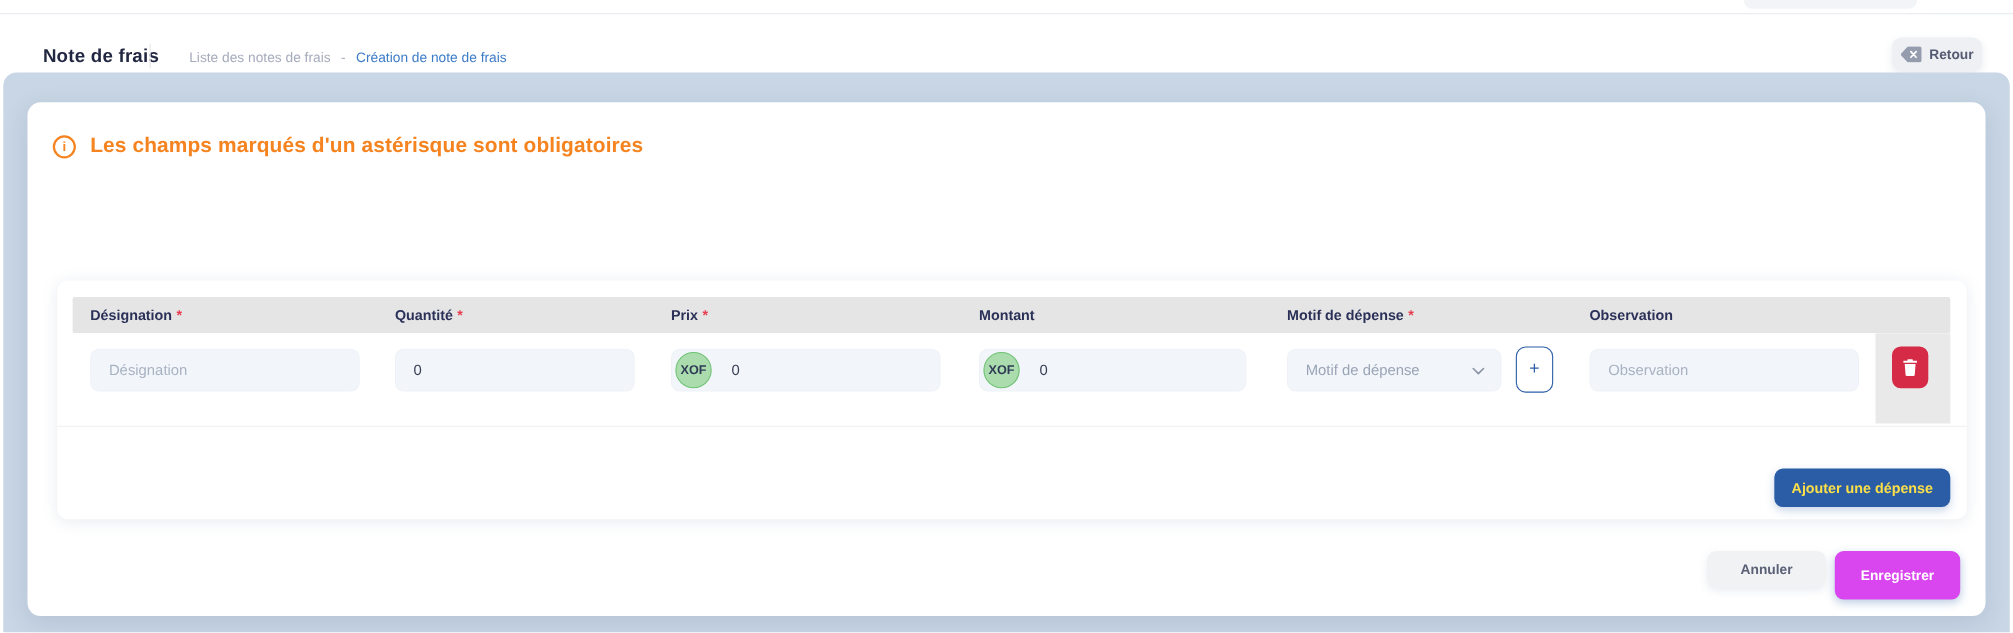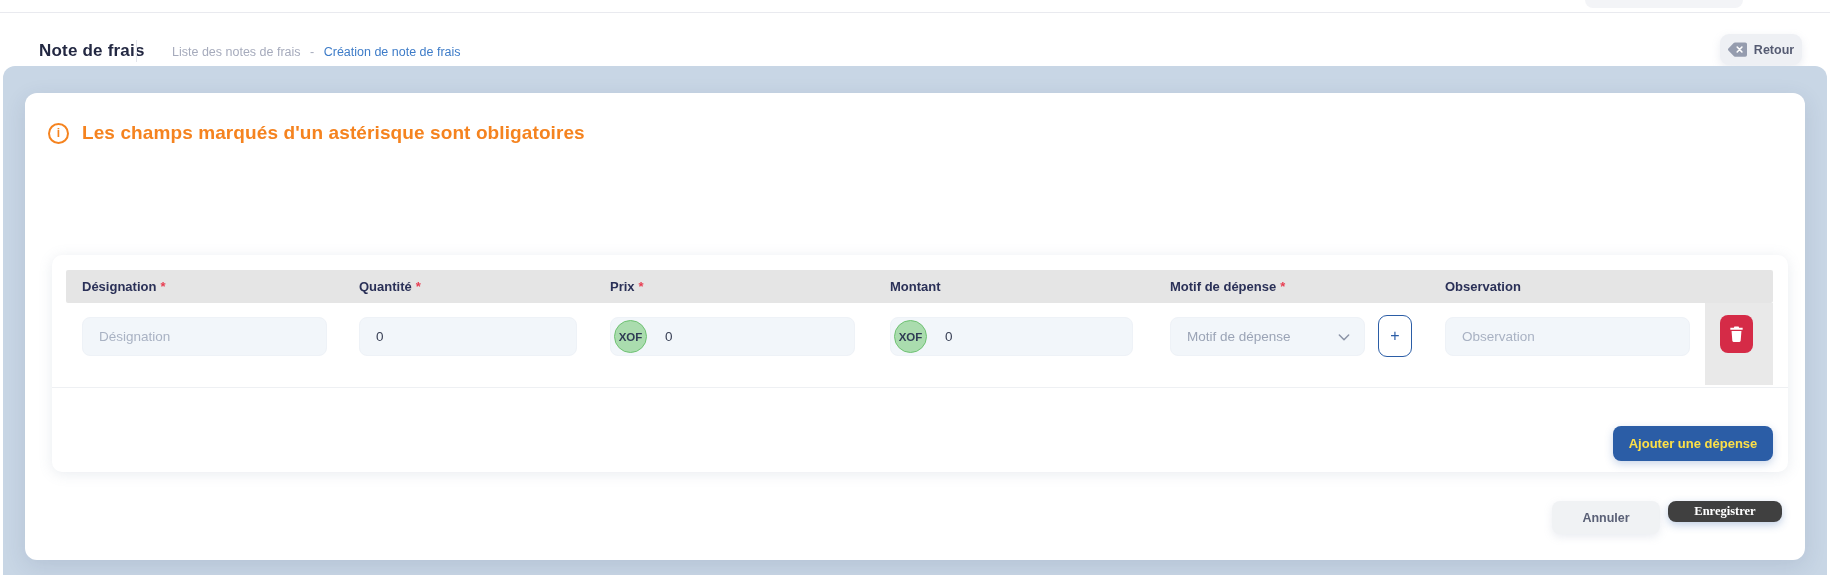--- a/index.html
+++ b/index.html
@@ -89,24 +89,24 @@
   .add-btn { position:absolute; left:1561px; top:157px; width:160px; height:35px;
              background:#2b5da6; color:#fde047; font-size:13px; font-weight:700;
              border:none; border-radius:8px; cursor:pointer;
              font-family:"Liberation Sans", sans-serif; box-shadow:0 3px 8px rgba(43,93,166,.25);margin-top:14px; }
 
   
   .cancel-btn { position:absolute; left:1527px; top:408px; width:108px; height:33px;
                 background:#f0f2f4; border:none; border-radius:8px; cursor:pointer;
                 font-size:12.5px; font-weight:600; color:#5a6076;
                 font-family:"Liberation Sans", sans-serif; box-shadow:0 3px 8px rgba(140,150,175,.18); }
-  .save-btn { position:absolute; left:1643px; top:408px; width:114px; height:21px;
-              background:#404040; border:none; border-radius:8px; cursor:pointer;
+  .save-btn { position:absolute; left:1643px; top:408px; width:114px; height:44px;
+              background:#d946ef; border:none; border-radius:8px; cursor:pointer;
               font-size:12.5px; font-weight:700; color:#ffffff;
-              font-family:Liberation Serif, serif; box-shadow:0 3px 8px rgba(43,93,166,.3); }
+              font-family:Liberation Sans, sans-serif; box-shadow:0 3px 8px rgba(43,93,166,.3); }
 </style>
 </head>
 <body>
 
 <div class="screen">
 
   <div class="topstrip">
     <div class="blob-a"></div>
   </div>
   <div class="blob-b"></div>

